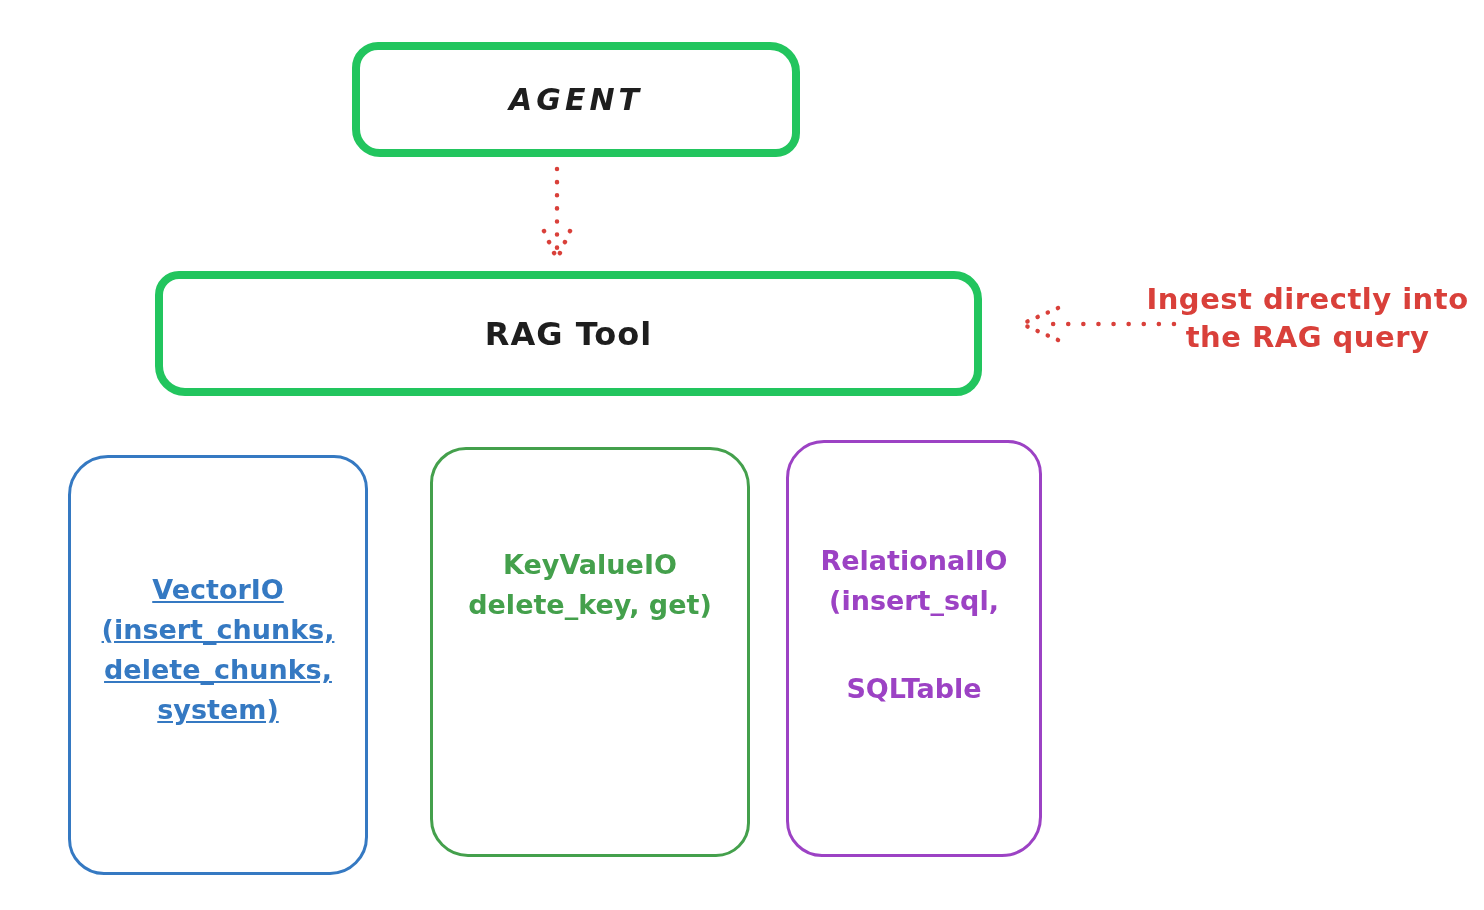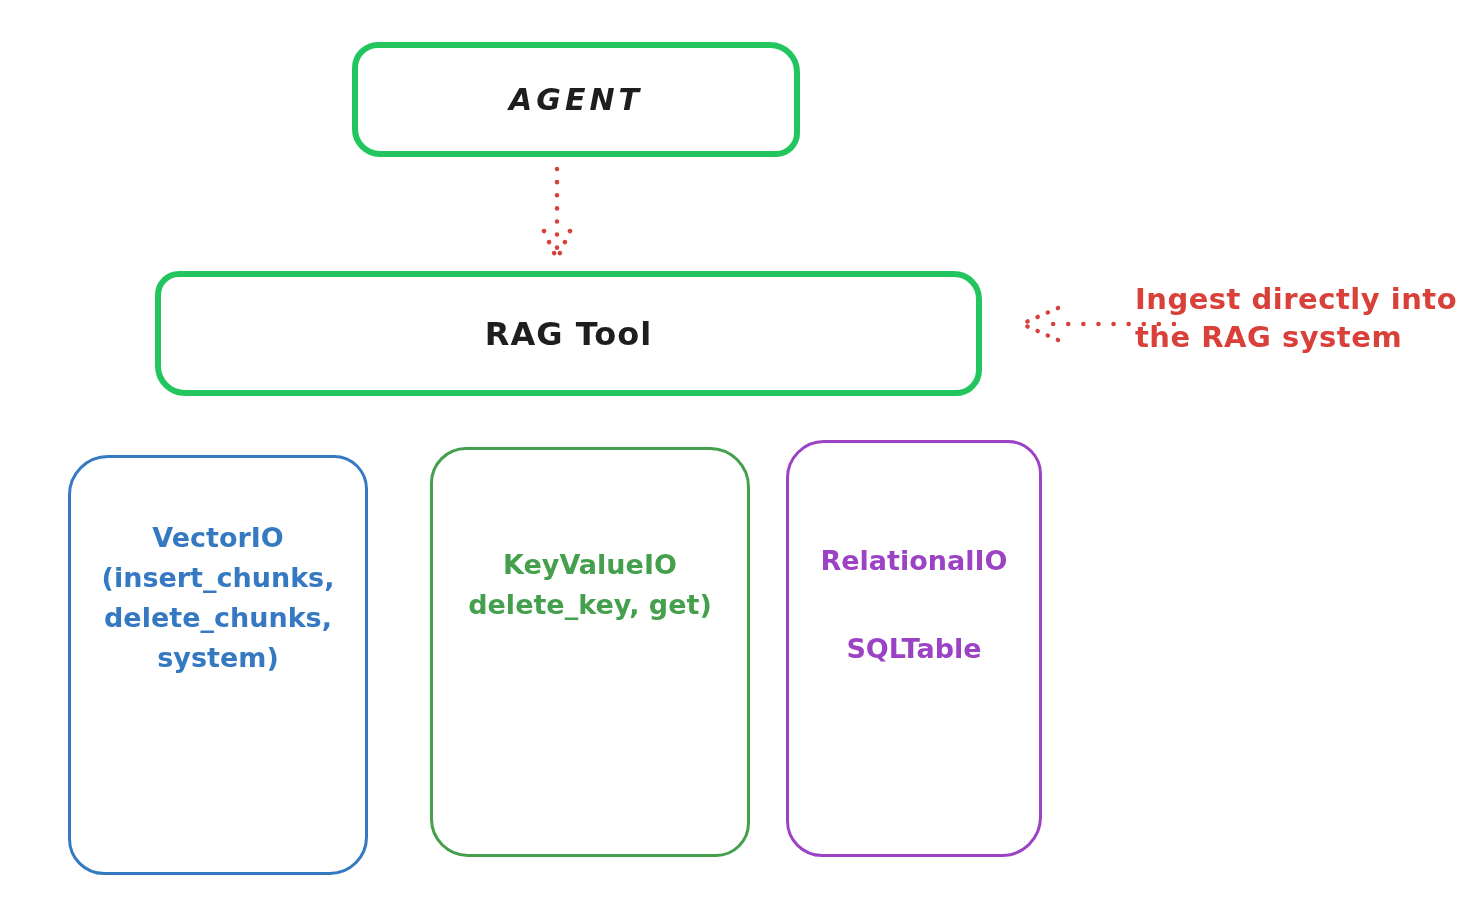--- a/index.html
+++ b/index.html
@@ -10,21 +10,21 @@
     background: #ffffff;
     overflow: hidden;
     font-family: "DejaVu Sans", sans-serif;
   }
   .box {
     position: absolute;
     background: #ffffff;
     box-sizing: border-box;
   }
   .black-box {
-    border: 6px solid #22c55e;
+    border: 8px solid #22c55e;
     display: flex;
     align-items: center;
     justify-content: center;
   }
   .agent-box {
     left: 352px; top: 42px; width: 448px; height: 115px;
     border-radius: 26px 30px 24px 28px;
   }
   .agent-label {
     font-size: 30px; font-weight: 700; letter-spacing: 4px;
@@ -44,41 +44,43 @@
     border-width: 3.5px;
     text-align: center;
   }
   .module-box .line {
     font-size: 27px; font-weight: 600; line-height: 40px;
     white-space: nowrap;
   }
   .module-vector {
     left: 68px; top: 455px; width: 300px; height: 420px;
     border-radius: 40px 34px 38px 36px;
-    padding-top: 60px;
+    padding-top: 112px;
+    text-decoration: underline;
   }
   .module-vector .gap { height: 36px; }
   .module-keyvalue {
     left: 430px; top: 447px; width: 320px; height: 410px;
     border-radius: 36px 40px 34px 38px;
     padding-top: 95px;
   }
   .module-keyvalue .gap { height: 50px; }
   .module-relational {
     left: 786px; top: 440px; width: 256px; height: 417px;
     border-radius: 38px 34px 40px 36px;
     padding-top: 98px;
   }
   .module-relational .gap { height: 48px; }
   .arrow-wrap { position: absolute; }
   .arrow-down-wrap { left: 538px; top: 163px; width: 38px; height: 102px; }
   .arrow-left-wrap { left: 1014px; top: 300px; width: 180px; height: 46px; }
   .annotation {
     position: absolute;
     left: 1135px; top: 280px; width: 345px;
+    text-align: center;
     font-size: 29px; font-weight: 700; line-height: 38px;
     letter-spacing: 0.5px;
   }
   svg { display: block; }
 </style>
 </head>
 <body>
 
 <div class="canvas">
 
@@ -101,36 +103,37 @@
   <div class="arrow-wrap arrow-left-wrap" style="color: rgb(217, 64, 58);">
     <svg width="180" height="46" viewBox="0 0 180 46" fill="none">
       <line x1="160" y1="24" x2="26" y2="24" stroke="currentColor" stroke-width="4.5" stroke-linecap="round" stroke-dasharray="0.1 15"></line>
       <line x1="44" y1="8" x2="10" y2="23" stroke="currentColor" stroke-width="4.5" stroke-linecap="round" stroke-dasharray="0.1 11"></line>
       <line x1="44" y1="40" x2="10" y2="25" stroke="currentColor" stroke-width="4.5" stroke-linecap="round" stroke-dasharray="0.1 11"></line>
     </svg>
   </div>
 
   <div class="annotation" style="color: rgb(217, 64, 58);">
     <div>Ingest directly into</div>
-    <div>the RAG system</div>
+    <div>the RAG query</div>
   </div>
 
   <div class="box module-box module-vector" style="border-color: rgb(53, 121, 194); color: rgb(53, 121, 194);">
     <div class="line">VectorIO</div>
     <div class="line">(insert_chunks,</div>
     <div class="line">delete_chunks,</div>
     <div class="line">system)</div>
     <div class="gap"></div>
   </div>
 
   <div class="box module-box module-keyvalue" style="border-color: rgb(68, 160, 76); color: rgb(68, 160, 76);">
     <div class="line">KeyValueIO</div>
     <div class="line">delete_key, get)</div>
     <div class="gap"></div>
   </div>
 
   <div class="box module-box module-relational" style="border-color: rgb(156, 66, 196); color: rgb(156, 66, 196);">
     <div class="line">RelationalIO</div>
+    <div class="line">(insert_sql,</div>
     <div class="gap"></div>
     <div class="line">SQLTable</div>
   </div>
 
 </div>
 
 </body></html>

